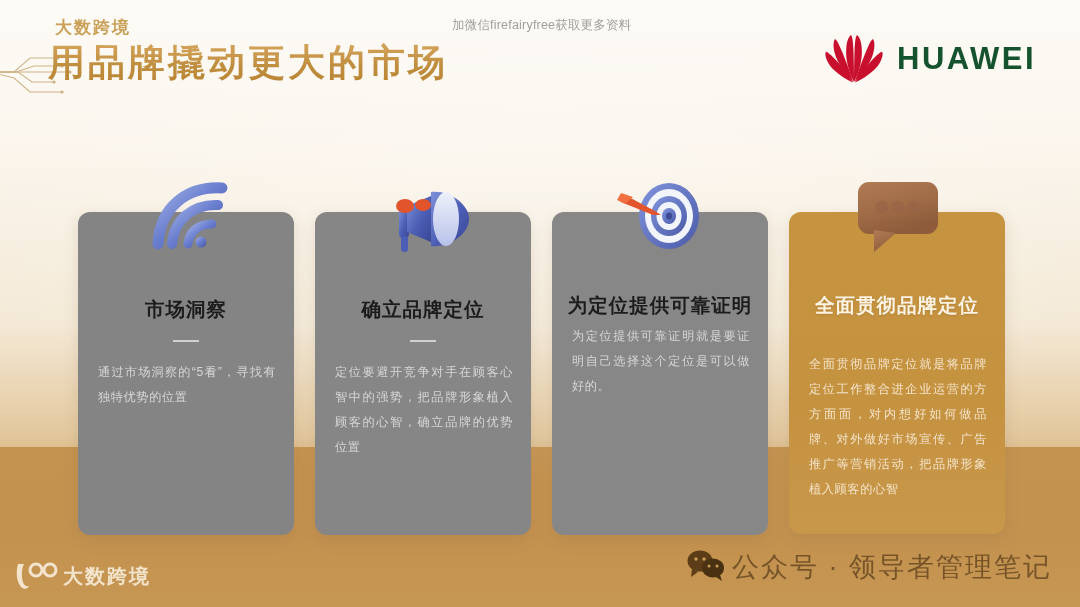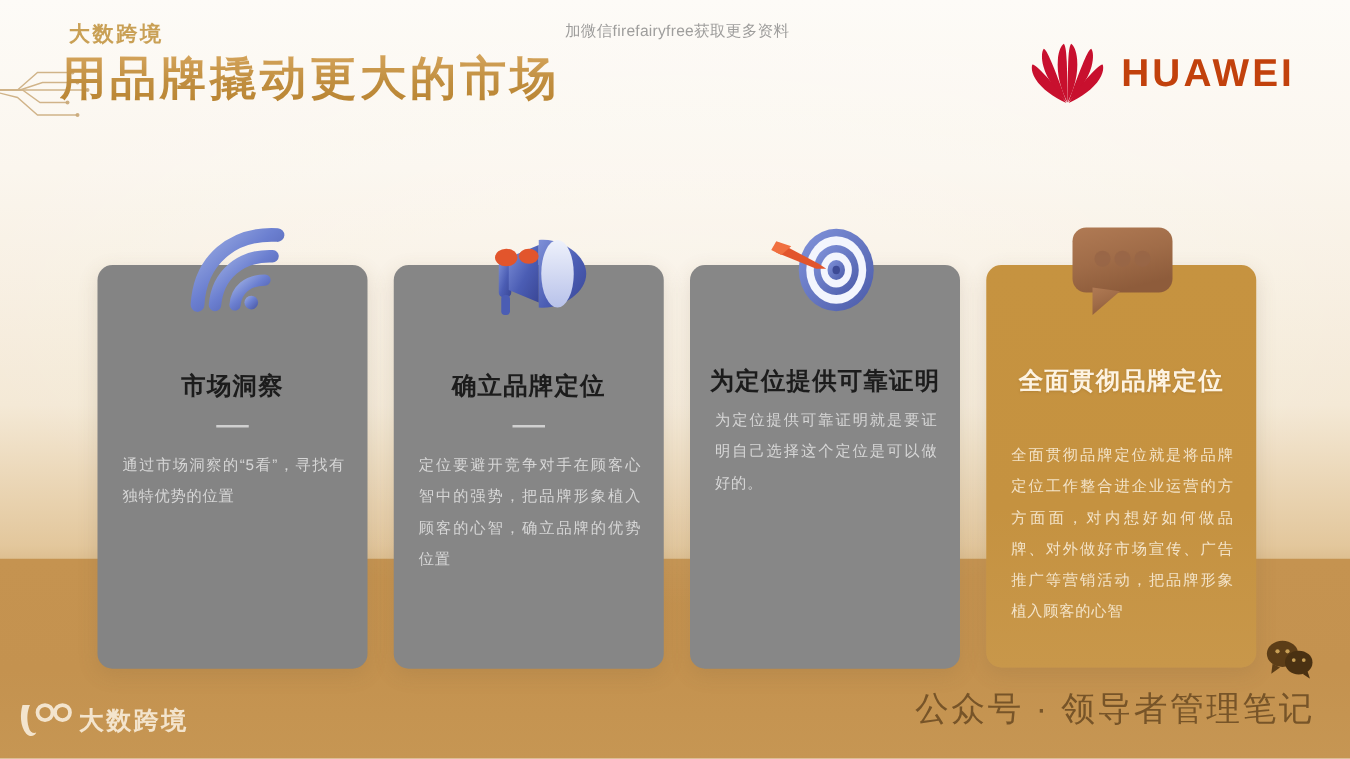--- a/index.html
+++ b/index.html
@@ -43,21 +43,21 @@
     position:absolute; left:452px; top:17px;
     font-size:12.5px; color:#7b7b7b; opacity:.72;
     letter-spacing:.2px; filter:blur(.25px);
   }
   .huawei{
     position:absolute; right:44px; top:34px;
     display:flex; align-items:center; gap:14px;
   }
   .hw-mark{ width:58px; height:50px; }
   .hw-word{
-    font-size:31px; font-weight:700; color:#c2410c;
+    font-size:31px; font-weight:700; color:#14532d;
     letter-spacing:2.5px;
   }
 
   
   .cards{ position:absolute; left:0; top:0; width:960px; height:607px; }
   .card{
     position:absolute; top:212px; width:216px;
     border-radius:12px;
     box-shadow:0 5px 16px rgba(120,95,60,0.16);
   }
@@ -101,21 +101,21 @@
   
   .icon-wrap{ position:absolute; }
   .ic-wifi{   left:148px; top:182px; width:84px; height:70px; }
   .ic-mega{   left:385px; top:180px; width:92px; height:76px; }
   .ic-target{ left:615px; top:182px; width:92px; height:74px; }
   .ic-bubble{ left:852px; top:178px; width:92px; height:76px; }
 
   
   .wm-bottom{
     position:absolute; right:28px; bottom:22px;
-    display:flex; align-items:flex-end; gap:6px;flex-direction:column;
+    display:flex; align-items:flex-start; gap:6px;
   }
   .wm-bottom .label{
     font-size:27px; font-weight:500; color:#6a4a22; opacity:.85;
     letter-spacing:2px;
   }
   .brand-bl{
     position:absolute; left:12px; bottom:16px;
     display:flex; align-items:center; gap:3px;
   }
   .brand-bl .bl-text{

